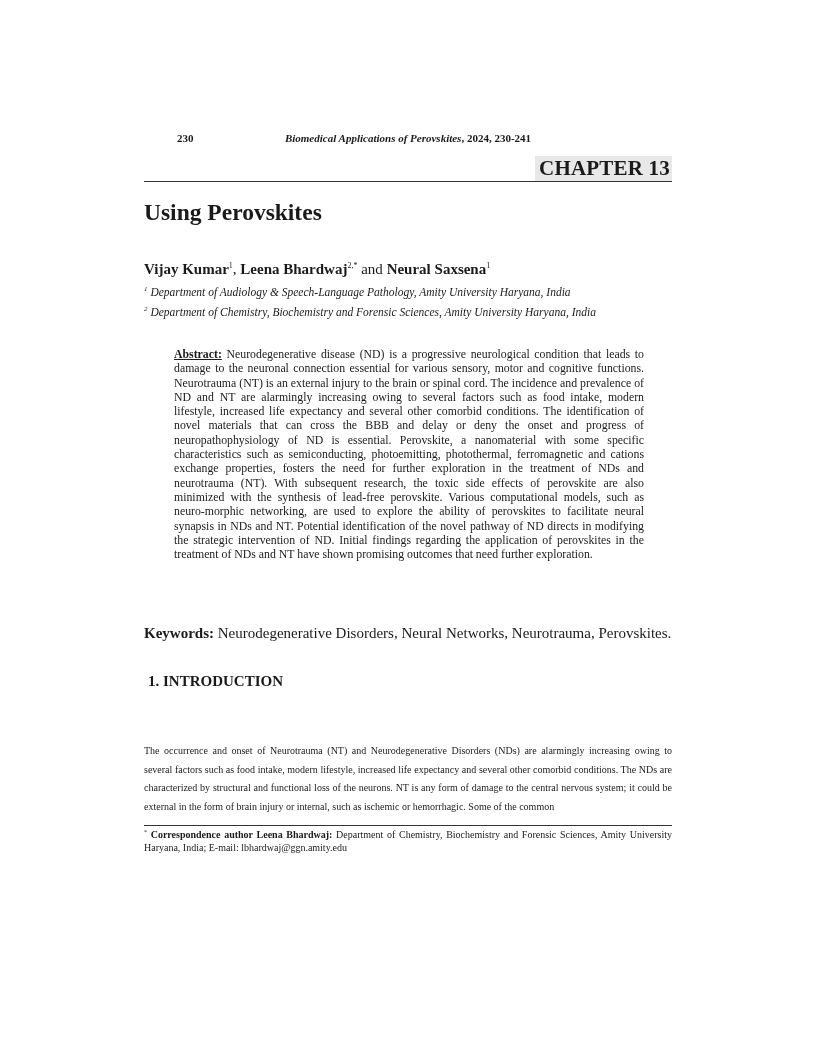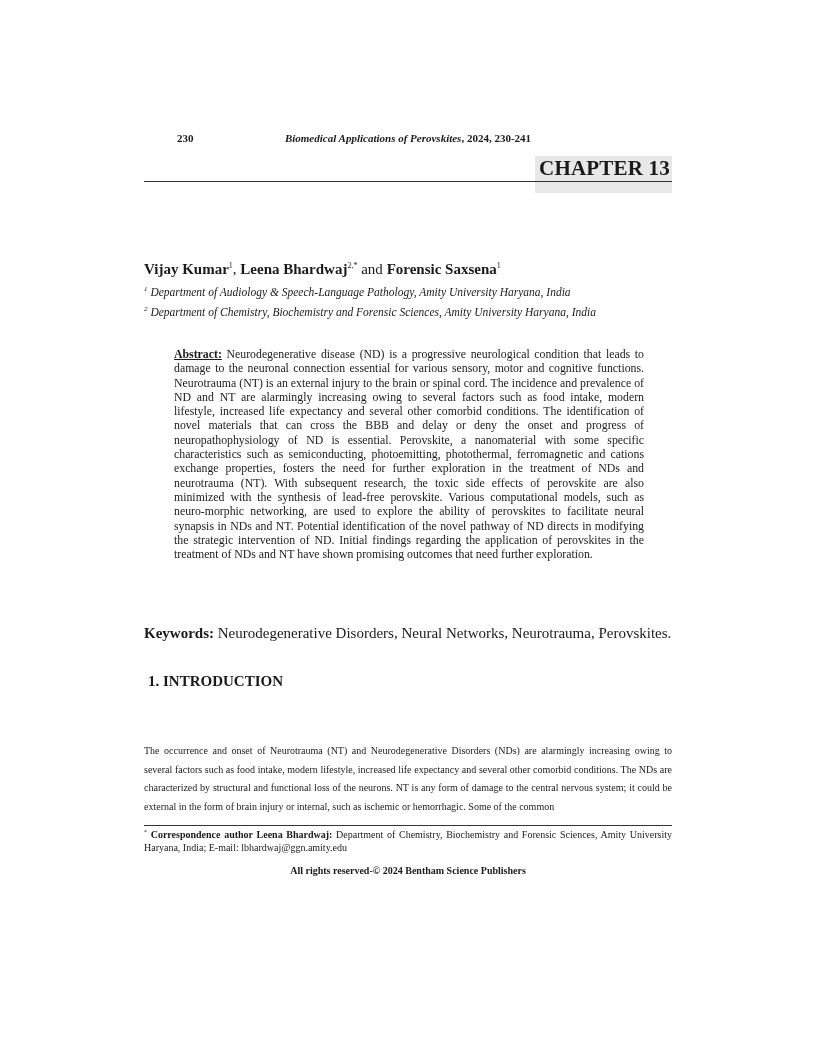--- a/index.html
+++ b/index.html
@@ -10,21 +10,21 @@
   .page { position: absolute; left: 144px; width: 528px; top: 0; }
   .running-head {
     position: absolute; top: 131px; left: 0; width: 528px;
     font-size: 11px; font-weight: bold; line-height: 14px;
   }
   .running-head .pnum { position: absolute; left: 0; top: 0; margin-left: 33px; }
   .running-head .journal { position: absolute; left: 0; width: 528px; text-align: center; top: 0; }
   .running-head .journal i { font-style: italic; margin-top: 12px; }
   .chapter-box {
     position: absolute; top: 156px; right: 0;
-    background: #e8e8e8; padding: 0 2px 12px 4px;
+    background: #e8e8e8; padding: 0 2px 0 4px;
     font-size: 21px; font-weight: bold; line-height: 25px; letter-spacing: 0.2px;
   }
   .chapter-rule { position: absolute; top: 181px; left: 0; width: 528px; height: 1px; background: #333; }
   .title {
     position: absolute; top: 198px; left: 0; width: 528px;
     font-size: 23.5px; font-weight: bold; line-height: 29px;
     text-align: justify; text-align-last: left;
   }
   .title .l1 { display: block; text-align: justify; text-align-last: justify; }
   .authors { position: absolute; top: 260px; left: 0; font-size: 15px; line-height: 18px; }
@@ -68,37 +68,37 @@
 
   <div class="running-head">
     <span class="pnum">230</span>
     <div class="journal"><i>Biomedical Applications of Perovskites</i><span>, 2024, 230-241</span></div>
   </div>
 
   <div class="chapter-box">CHAPTER 13</div>
   <div class="chapter-rule"></div>
 
   <div class="title">
+    <span>Using Perovskites</span>
   </div>
 
   <div class="authors">
-    <b>Vijay Kumar</b><sup>1</sup><span>, </span><b>Leena Bhardwaj</b><sup>2,*</sup><span> and </span><b>Forensic Saxsena</b><sup>1</sup>
+    <b>Vijay Kumar</b><sup>1</sup><span>, </span><b>Leena Bhardwaj</b><sup>2,*</sup><span> and </span><b>Neural Saxsena</b><sup>1</sup>
   </div>
 
   <div class="affil a1"><sup>1</sup> <span>Department of Audiology &amp; Speech-Language Pathology, Amity University Haryana, India</span></div>
   <div class="affil a2"><sup>2</sup> <span>Department of Chemistry, Biochemistry and Forensic Sciences, Amity University Haryana, India</span></div>
 
   <div class="abstract"><b>Abstract:</b> <span>Neurodegenerative disease (ND) is a progressive neurological condition that leads to damage to the neuronal connection essential for various sensory, motor and cognitive functions. Neurotrauma (NT) is an external injury to the brain or spinal cord. The incidence and prevalence of ND and NT are alarmingly increasing owing to several factors such as food intake, modern lifestyle, increased life expectancy and several other comorbid conditions. The identification of novel materials that can cross the BBB and delay or deny the onset and progress of neuropathophysiology of ND is essential. Perovskite, a nanomaterial with some specific characteristics such as semiconducting, photoemitting, photothermal, ferromagnetic and cations exchange properties, fosters the need for further exploration in the treatment of NDs and neurotrauma (NT). With subsequent research, the toxic side effects of perovskite are also minimized with the synthesis of lead-free perovskite. Various computational models, such as neuro-morphic networking, are used to explore the ability of perovskites to facilitate neural synapsis in NDs and NT. Potential identification of the novel pathway of ND directs in modifying the strategic intervention of ND. Initial findings regarding the application of perovskites in the treatment of NDs and NT have shown promising outcomes that need further exploration.</span></div>
 
   <div class="keywords"><b>Keywords:</b> <span>Neurodegenerative Disorders, Neural Networks, Neurotrauma, Perovskites.</span></div>
 
   <div class="section-head">1. INTRODUCTION</div>
 
   <div class="body-text">The occurrence and onset of Neurotrauma (NT) and Neurodegenerative Disorders (NDs) are alarmingly increasing owing to several factors such as food intake, modern lifestyle, increased life expectancy and several other comorbid conditions. The NDs are characterized by structural and functional loss of the neurons. NT is any form of damage to the central nervous system; it could be external in the form of brain injury or internal, such as ischemic or hemorrhagic. Some of the common</div>
 
   <div class="foot-rule"></div>
   <div class="footnote"><sup>*</sup> <b>Correspondence author Leena Bhardwaj:</b> <span>Department of Chemistry, Biochemistry and Forensic Sciences, Amity University Haryana, India; E-mail: lbhardwaj@ggn.amity.edu</span></div>
 
   <div class="publisher">
-    <div>All rights reserved-© 2024 Bentham Science Publishers</div>
   </div>
 
 </div>
 
 </body></html>

